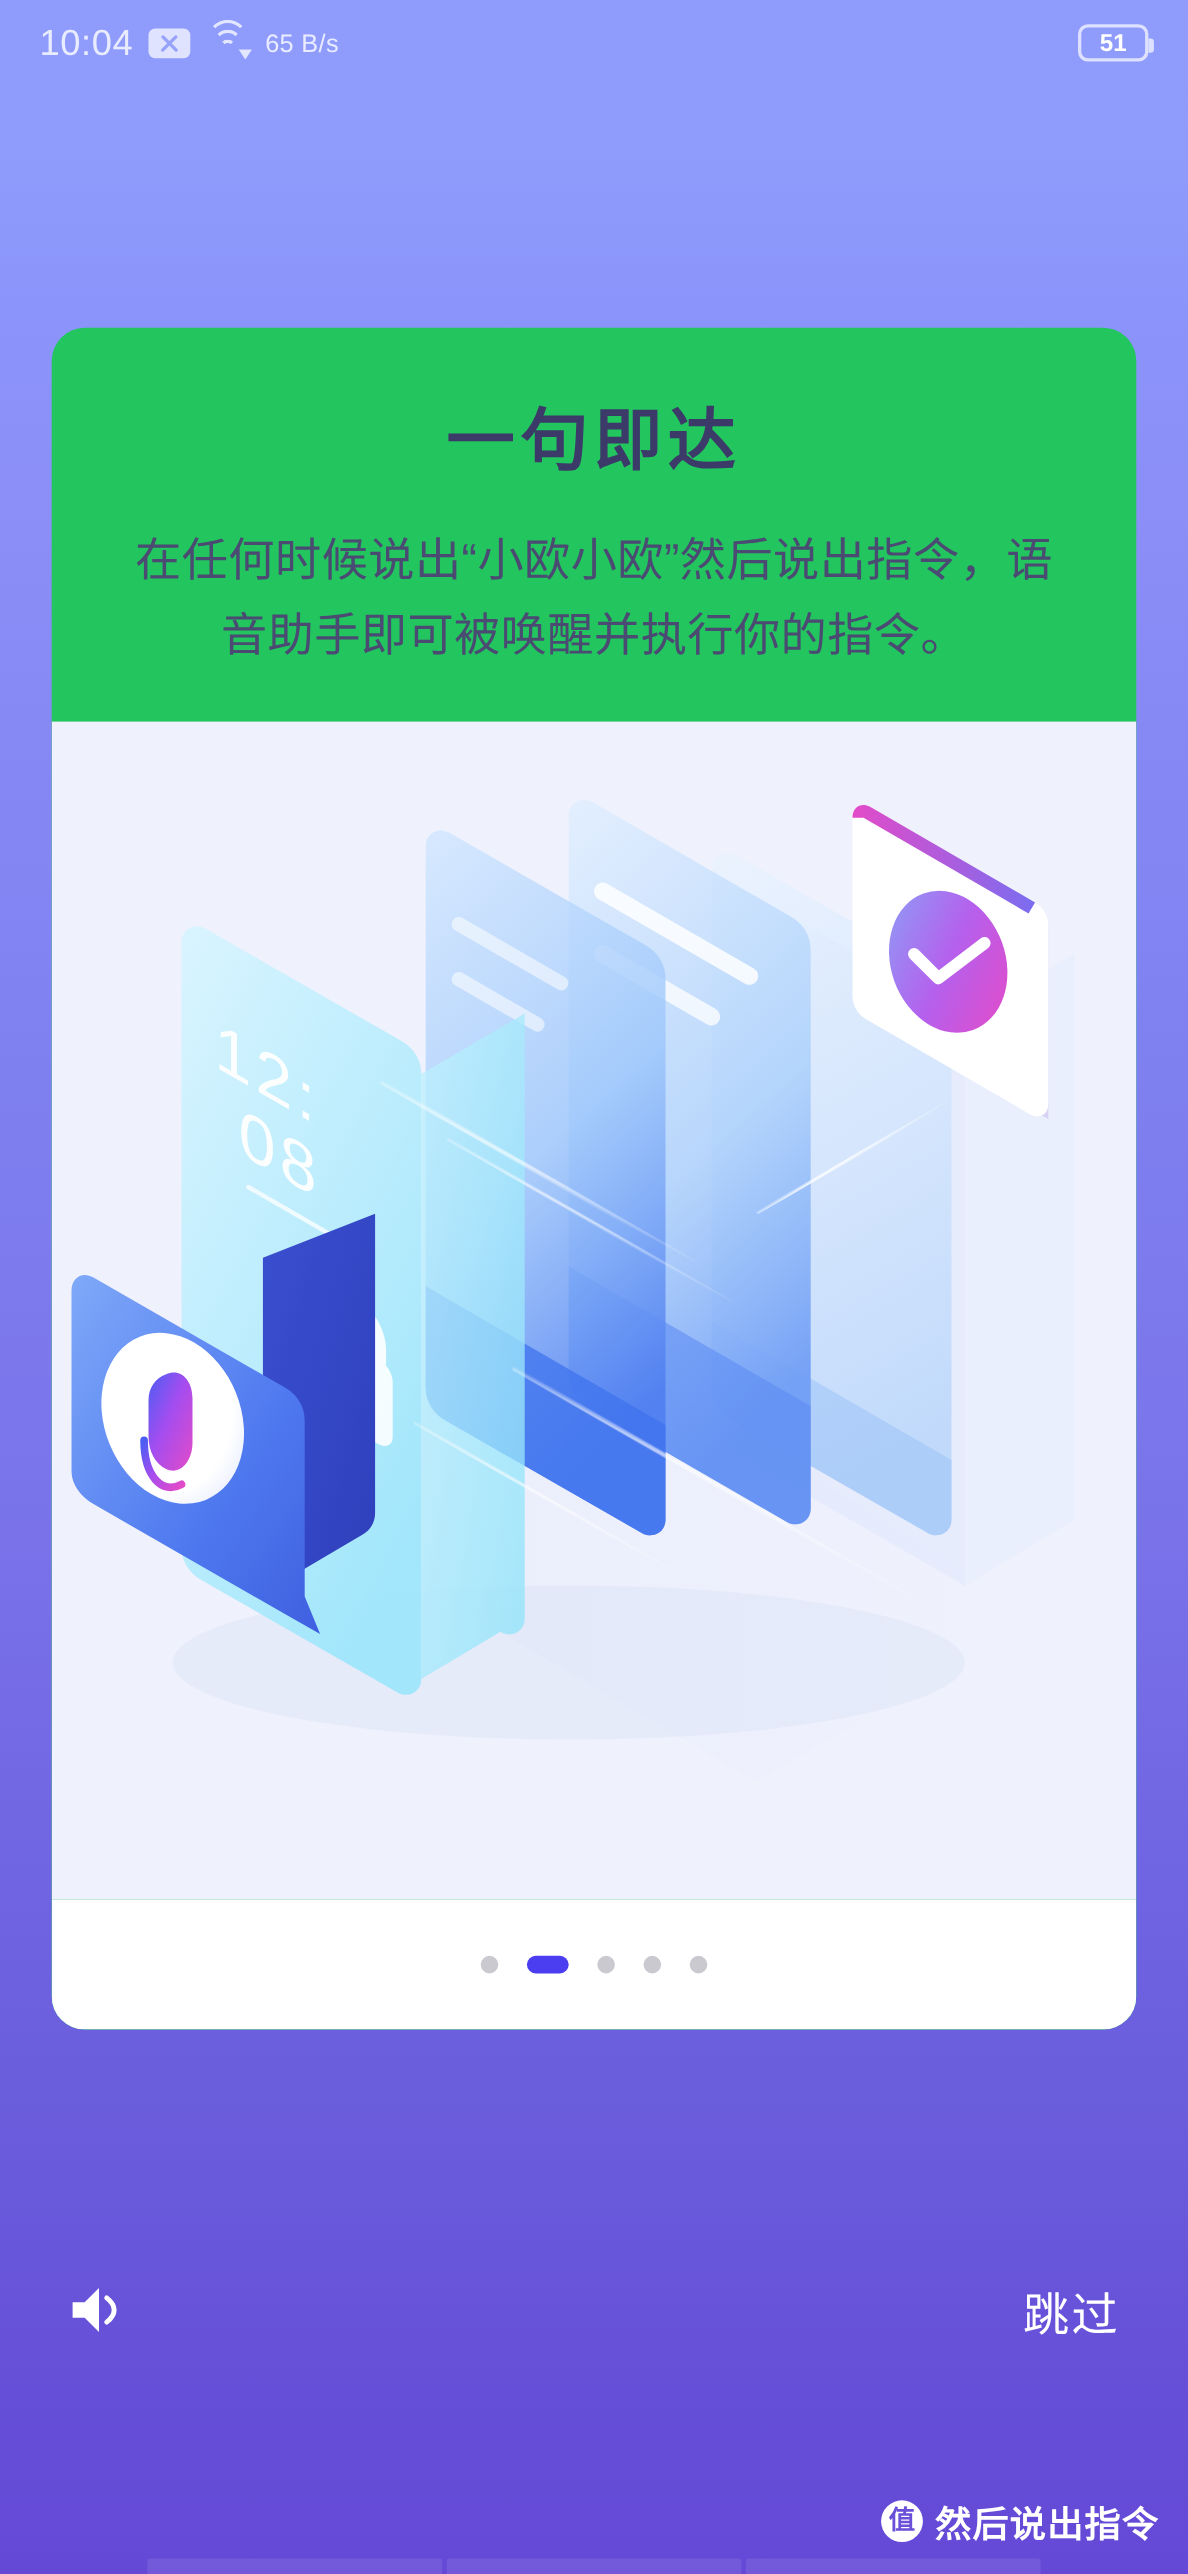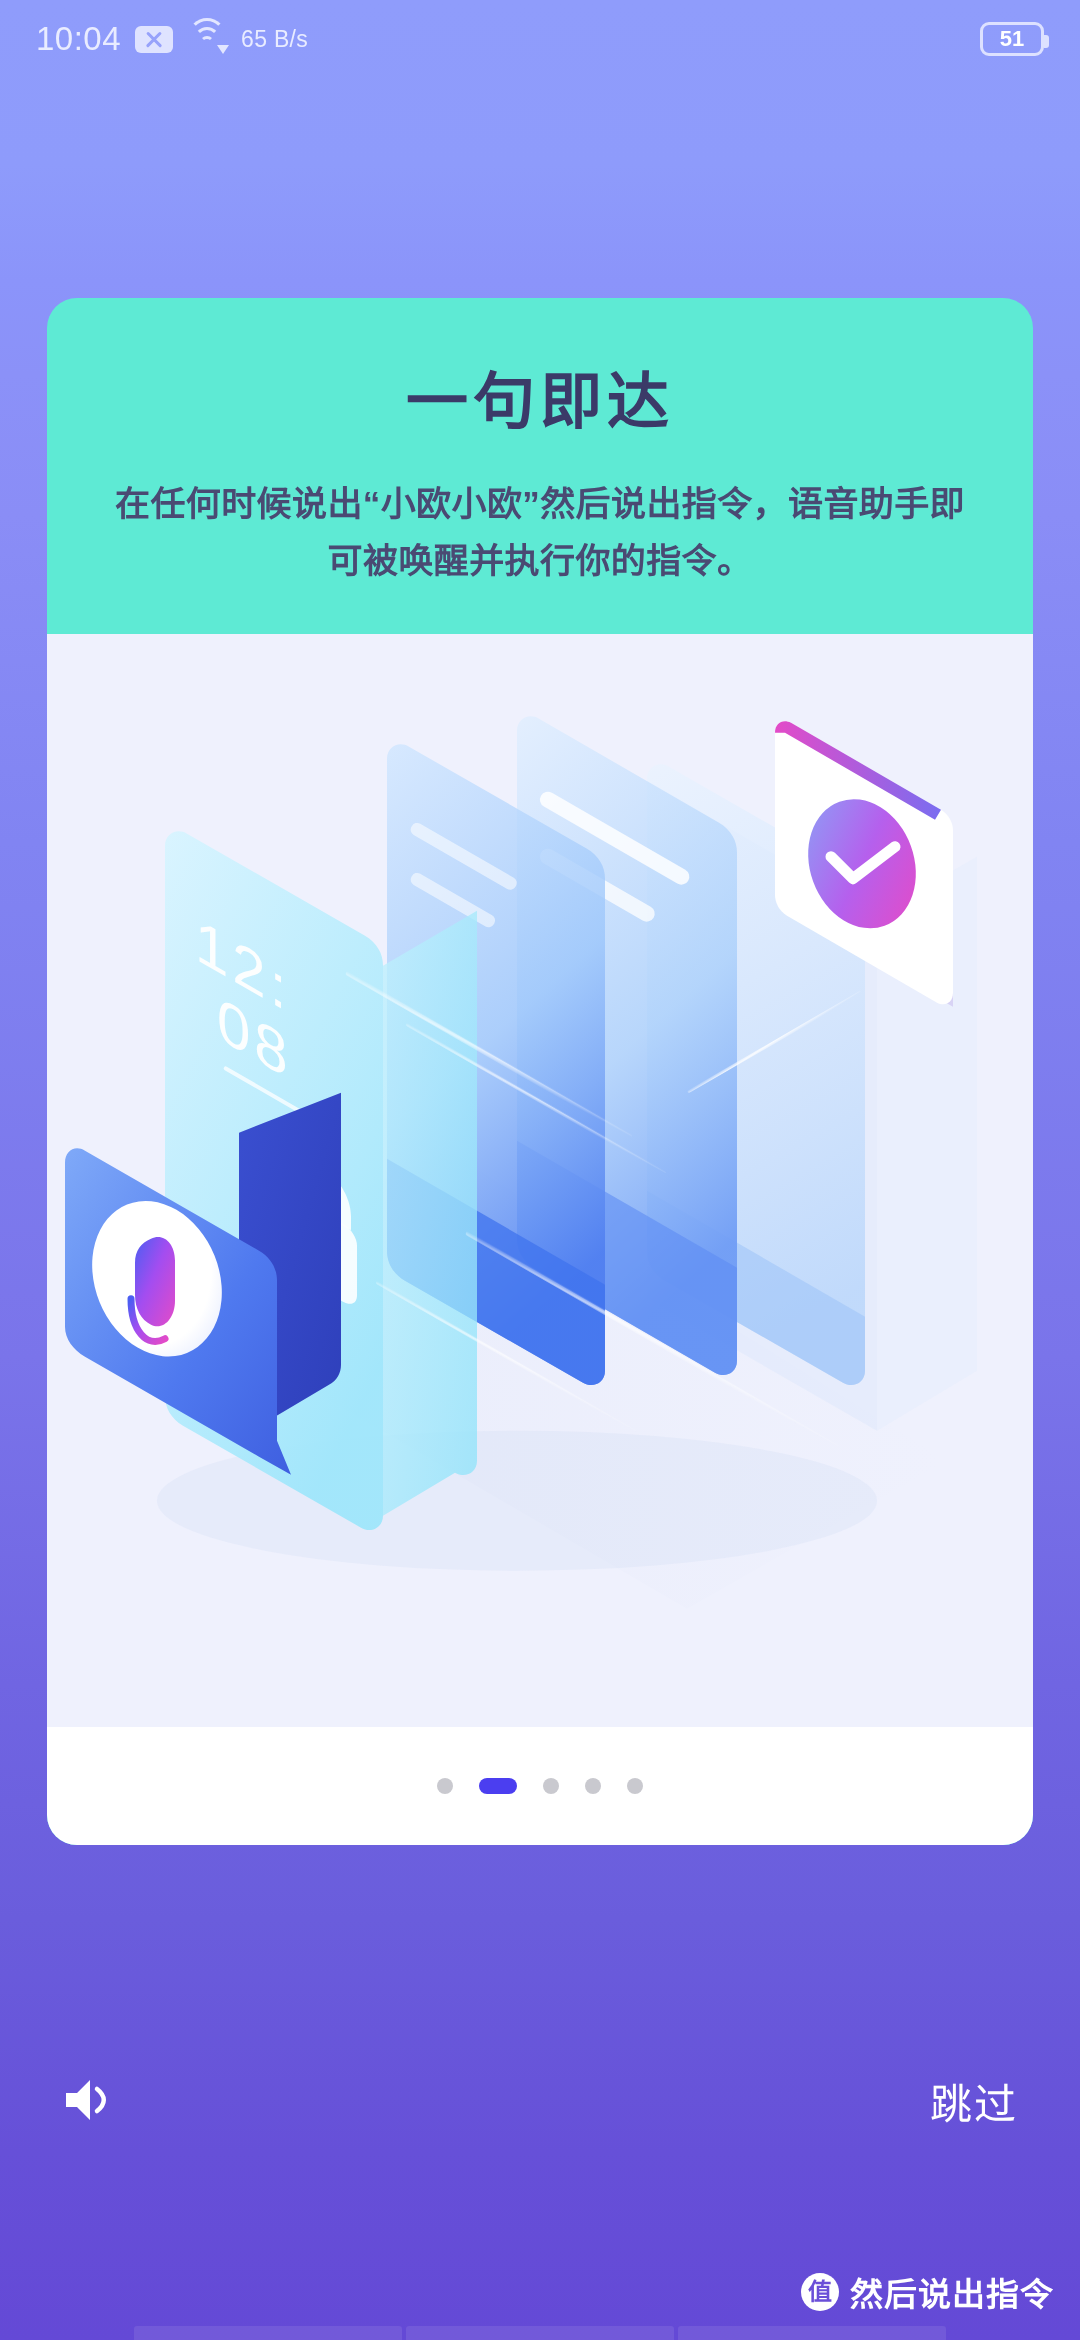--- a/index.html
+++ b/index.html
@@ -83,34 +83,34 @@
     width:5px; height:13px; border-radius:0 3px 3px 0;
     background:#dde1ff;
   }
   .battery span{ font-size:22px; font-weight:700; color:#ffffff; line-height:1; }
 
   
   .card {
     position:absolute;
     left:47px; top:298px;
     width:986px; height:1547px;
-    background:#5eead4;
+    background:#22c55e;
     border-radius:30px;
     overflow:hidden;
     display:flex; flex-direction:column;
   }
   .card-head { padding:70px 48px 0; text-align:center; }
   .card-title {
     font-size:62px; font-weight:700; color:#3b3a68;
     letter-spacing:5px; line-height:1.1;
   }
   .card-desc {
     margin-top:40px;
-    font-size:35px; line-height:1.62; color:#4a4a73;
-    font-weight:700;
+    font-size:42px; line-height:1.62; color:#4a4a73;
+    font-weight:400;
     letter-spacing:.4px;
     padding:0 10px;
   }
 
   
   .illus {
     margin-top:44px;
     flex:1;
     background:#eff1fd;
     position:relative;

